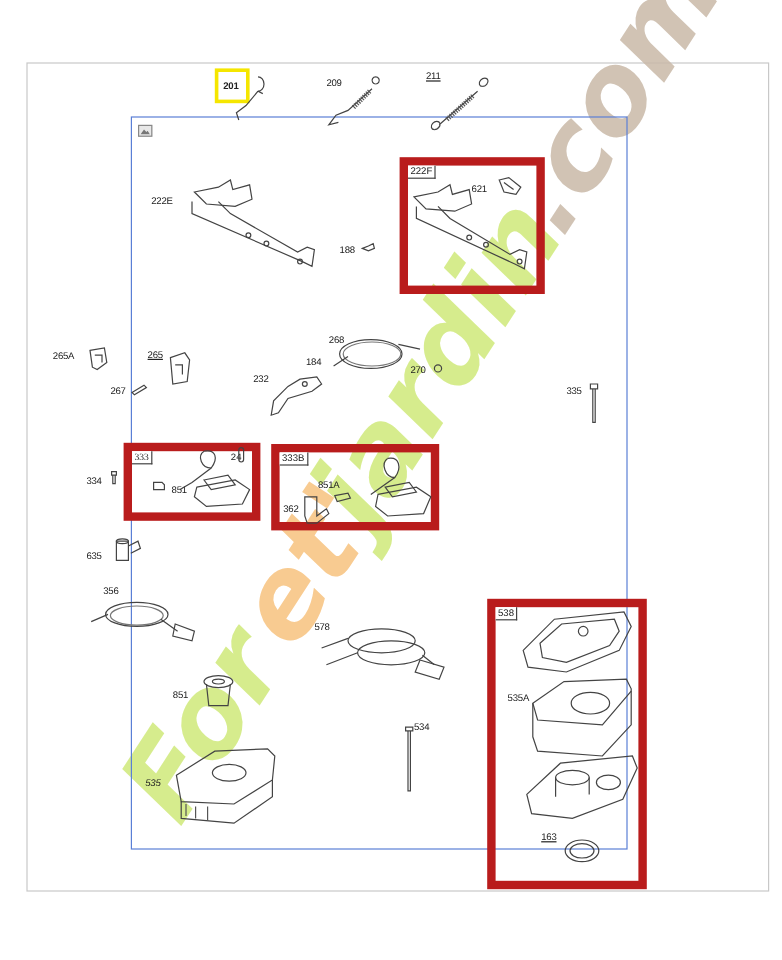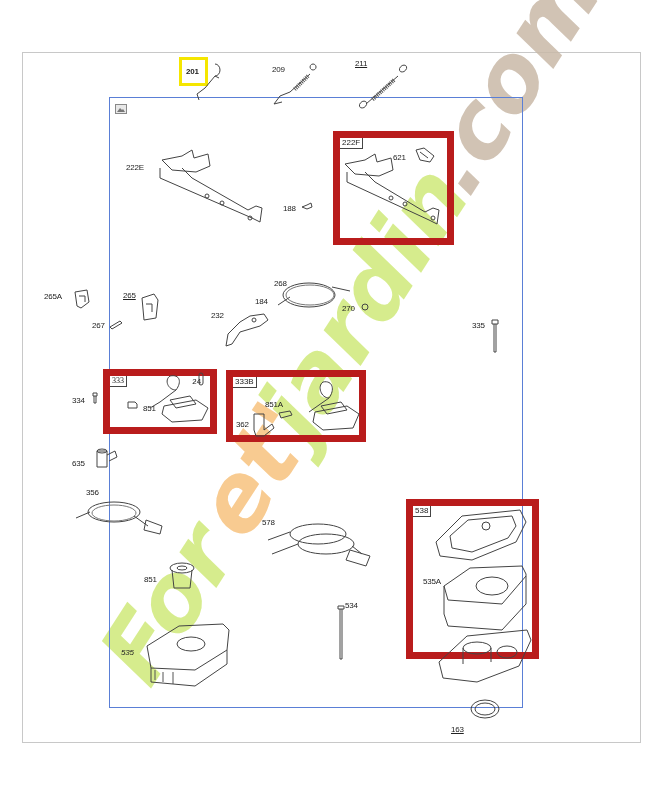--- a/index.html
+++ b/index.html
@@ -266,21 +266,21 @@
       <path d="M12 50 L12 60 M20 52 L20 62 M30 52 L30 64" stroke="#555"></path>
     </svg>
 </div>
 <span class="label" style="left:306px;top:602px;padding-left:39px;">534</span>
 <div class="part" style="left:336px;top:605px;">
   <svg width="10" height="56">
       <path d="M2 1 L8 1 L8 4 L2 4 Z M4 4 L4 54 L6 54 L6 4" fill="none" stroke="#444"></path>
     </svg>
 </div>
 
-<div class="group-box" style="left:406px;top:499px;width:133px;height:160px;">
+<div class="group-box" style="left:406px;top:499px;width:133px;height:242px;">
   <span class="group-tag">538</span>
 </div>
 <div class="part" style="left:432px;top:506px;">
   <svg width="96" height="58">
       <path d="M4 36 L30 10 L88 4 L94 16 L84 36 L40 54 L8 50 Z" fill="none" stroke="#444"></path>
       <path d="M18 30 L36 14 L80 10 L84 20 L76 32 L40 46 L20 42 Z" fill="none" stroke="#444"></path>
       <circle cx="54" cy="20" r="4" fill="none" stroke="#444"></circle>
     </svg>
 </div>
 <span class="label" style="left:423px;top:578px;">535A</span>
@@ -293,19 +293,19 @@
 </div>
 <div class="part" style="left:437px;top:626px;">
   <svg width="96" height="60">
       <path d="M2 36 L30 10 L90 4 L94 14 L82 40 L40 56 L6 52 Z" fill="none" stroke="#444"></path>
       <ellipse cx="40" cy="22" rx="14" ry="6" fill="none" stroke="#444"></ellipse>
       <path d="M26 22 L26 38 M54 22 L54 36" stroke="#444"></path>
       <ellipse cx="70" cy="26" rx="10" ry="6" fill="none" stroke="#444"></ellipse>
     </svg>
 </div>
 
-<span class="label" style="left:451px;top:726px;text-decoration:underline;">163</span>
+<span class="label" style="left:451px;top:694px;text-decoration:underline;">163</span>
 <div class="part" style="left:469px;top:697px;">
   <svg width="34" height="24">
       <ellipse cx="16" cy="12" rx="14" ry="9" fill="none" stroke="#444"></ellipse>
       <ellipse cx="16" cy="12" rx="10" ry="6" fill="none" stroke="#444"></ellipse>
     </svg>
 </div>
 
 </body></html>

